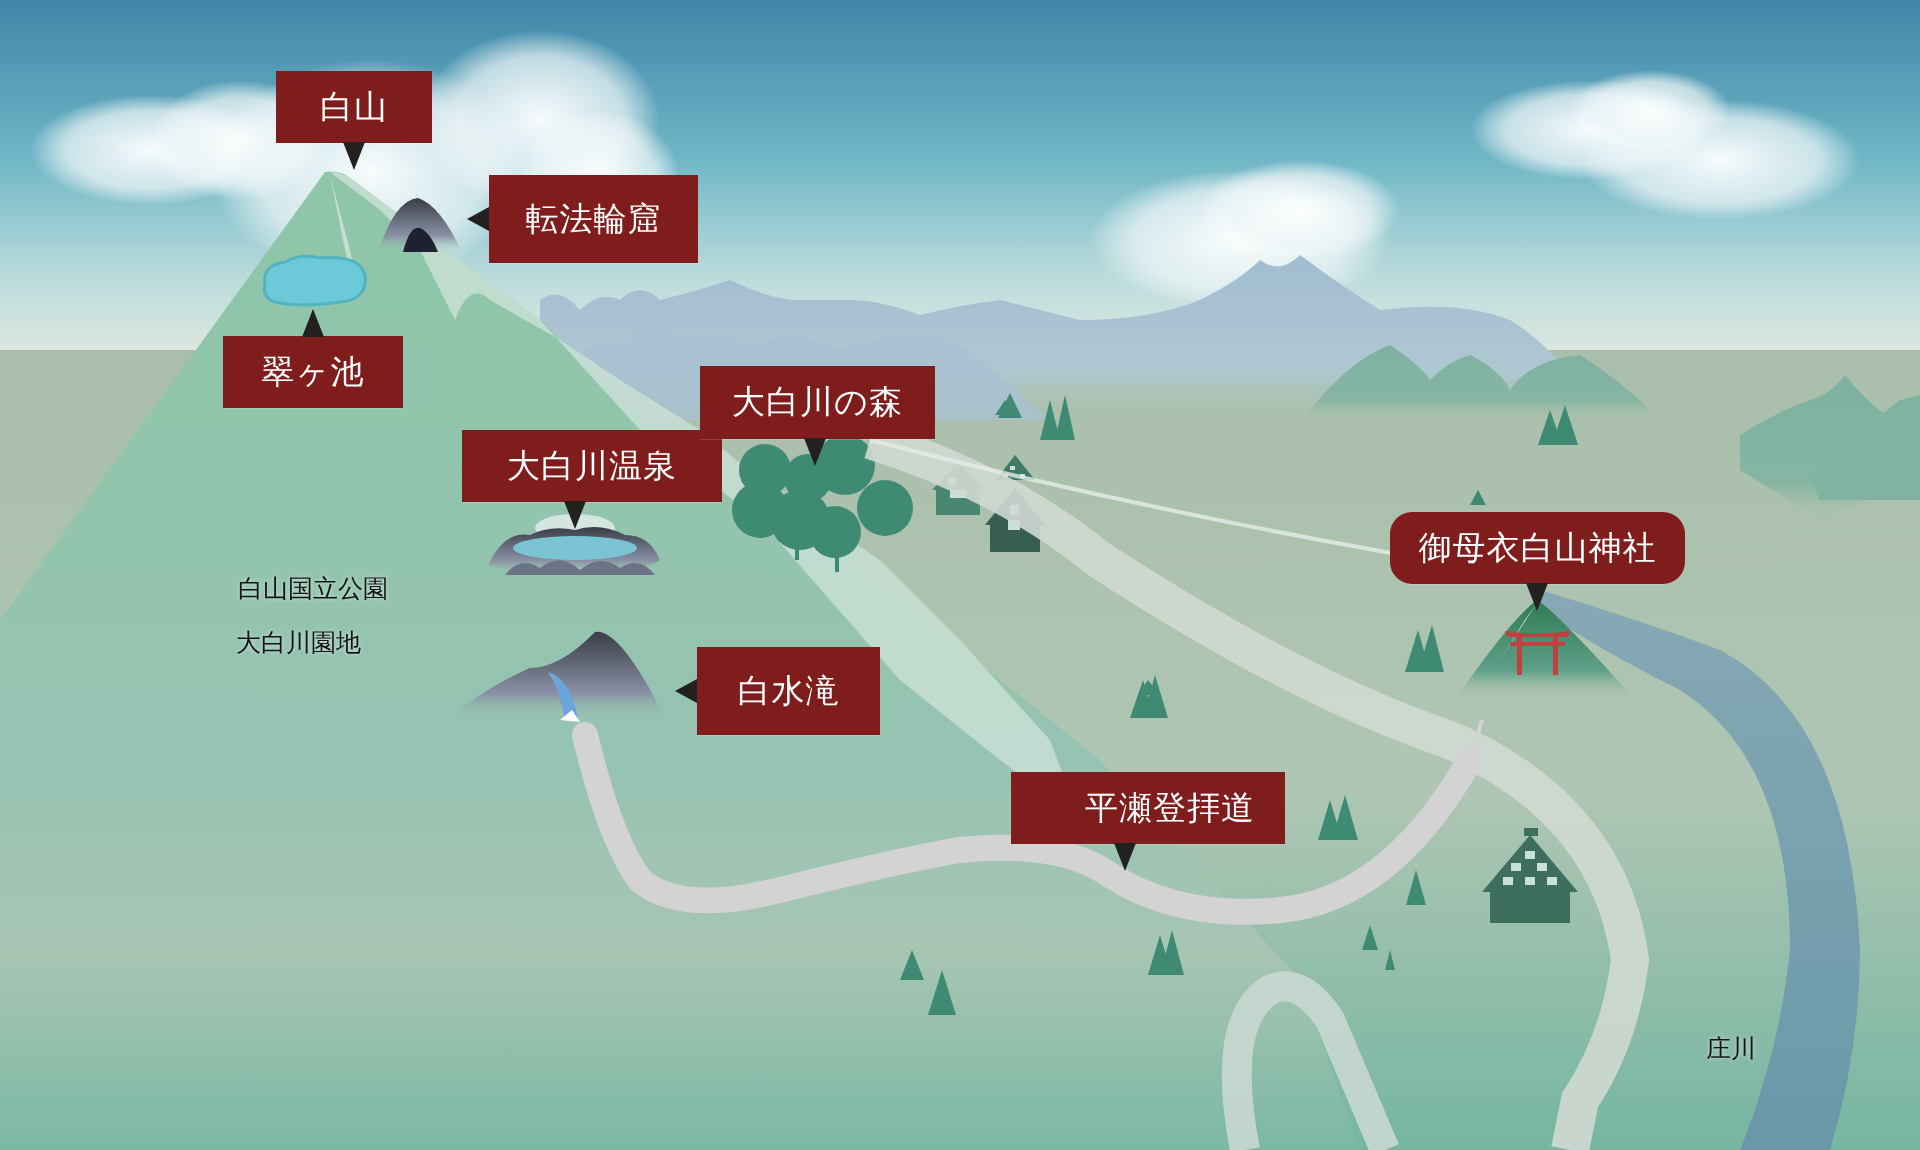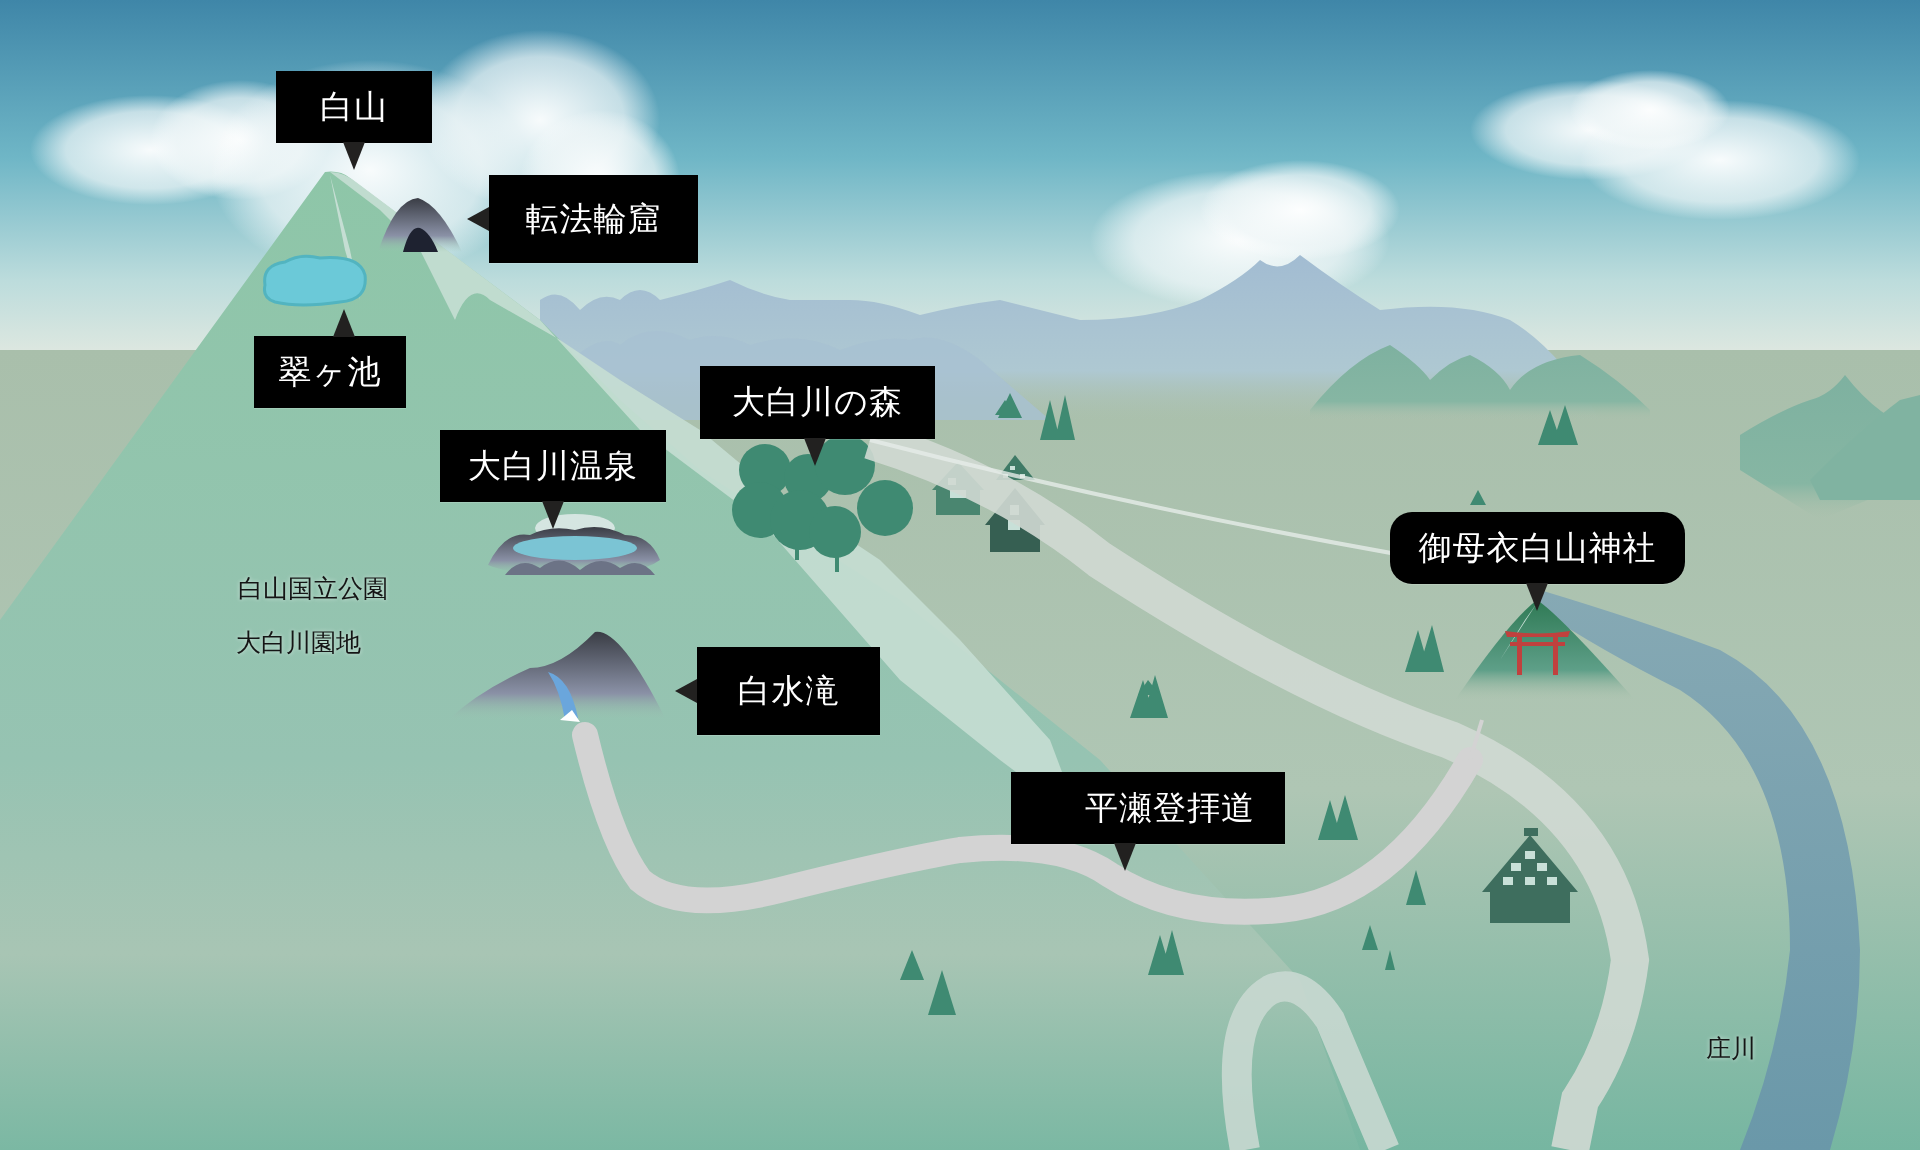--- a/index.html
+++ b/index.html
@@ -1,19 +1,19 @@
 <!DOCTYPE html>
 <html><head>
 <meta charset="utf-8">
 <style>
   html, body { margin:0; padding:0; }
   body { width:1920px; height:1150px; overflow:hidden; position:relative; font-family:"DejaVu Serif","Liberation Serif",serif; }
   #scene { position:absolute; left:0; top:0; width:1920px; height:1150px; }
   .label {
-    position:absolute; background:#000000; color:#fff; font-family:"DejaVu Serif","Liberation Serif",serif;
+    position:absolute; background:#7f1d1d; color:#fff; font-family:"DejaVu Serif","Liberation Serif",serif;
     font-size:33px; letter-spacing:1px; display:flex; align-items:center; justify-content:center;
     box-shadow:0 1px 0 rgba(255,255,255,0.15);
   }
   .label::after { content:""; position:absolute; width:0; height:0; }
   .ptr-down::after { left:var(--px); bottom:-27px; border-left:11px solid transparent; border-right:11px solid transparent; border-top:28px solid #222120; transform:translateX(-50%); }
   .ptr-up::after { left:var(--px); top:-27px; border-left:11px solid transparent; border-right:11px solid transparent; border-bottom:28px solid #222120; transform:translateX(-50%); }
   .ptr-left::after { top:50%; left:-22px; border-top:12px solid transparent; border-bottom:12px solid transparent; border-right:22px solid #222120; transform:translateY(-50%); }
   .maptext { position:absolute; color:#151515; font-family:"DejaVu Serif","Liberation Serif",serif; font-size:25px; text-shadow:0 0 4px rgba(255,255,255,0.6); letter-spacing:0px; }
 </style>
 </head>
@@ -190,22 +190,22 @@
     <path d="M1390 950 L1385 970 L1395 970 Z"></path>
     <path d="M1160 935 L1148 975 L1172 975 Z M1172 930 L1160 975 L1184 975 Z"></path>
     <path d="M912 950 L900 980 L924 980 Z"></path>
     <path d="M942 970 L928 1015 L956 1015 Z"></path>
     <path d="M1138 695 L1148 680 L1160 695 Z"></path>
   </g>
 </svg>
 
 <div class="label ptr-down" style="left:276px; top:71px; width:156px; height:72px; --px:78px;">白山</div>
 <div class="label ptr-left" style="left:489px; top:175px; width:209px; height:88px;">転法輪窟</div>
-<div class="label ptr-up" style="left:223px; top:336px; width:152px; height:72px;margin-left:31px; --px:90px;">翠ヶ池</div>
-<div class="label ptr-down" style="left:440px; top:430px; width:226px; height:72px; --px:113px;">大白川温泉</div>
+<div class="label ptr-up" style="left:223px; top:336px; width:180px; height:72px; --px:90px;">翠ヶ池</div>
+<div class="label ptr-down" style="left:462px; top:430px; width:260px; height:72px; --px:113px;">大白川温泉</div>
 <div class="label ptr-down" style="left:700px; top:366px; width:235px; height:73px; --px:115px;">大白川の森</div>
 <div class="label ptr-left" style="left:697px; top:647px; width:183px; height:88px;">白水滝</div>
 <div class="label ptr-down" style="left:1011px; top:772px; width:230px; height:72px;padding-left:44px; --px:114px;">平瀬登拝道</div>
 <div class="label ptr-down" style="left:1390px; top:512px; width:295px; height:72px;border-radius:22px; --px:147px;">御母衣白山神社</div>
 
 <div class="maptext" style="left:238px; top:572px;">白山国立公園</div>
 <div class="maptext" style="left:236px; top:626px;">大白川園地</div>
 <div class="maptext" style="left:1706px; top:1032px;">庄川</div>
 
 </body></html>

